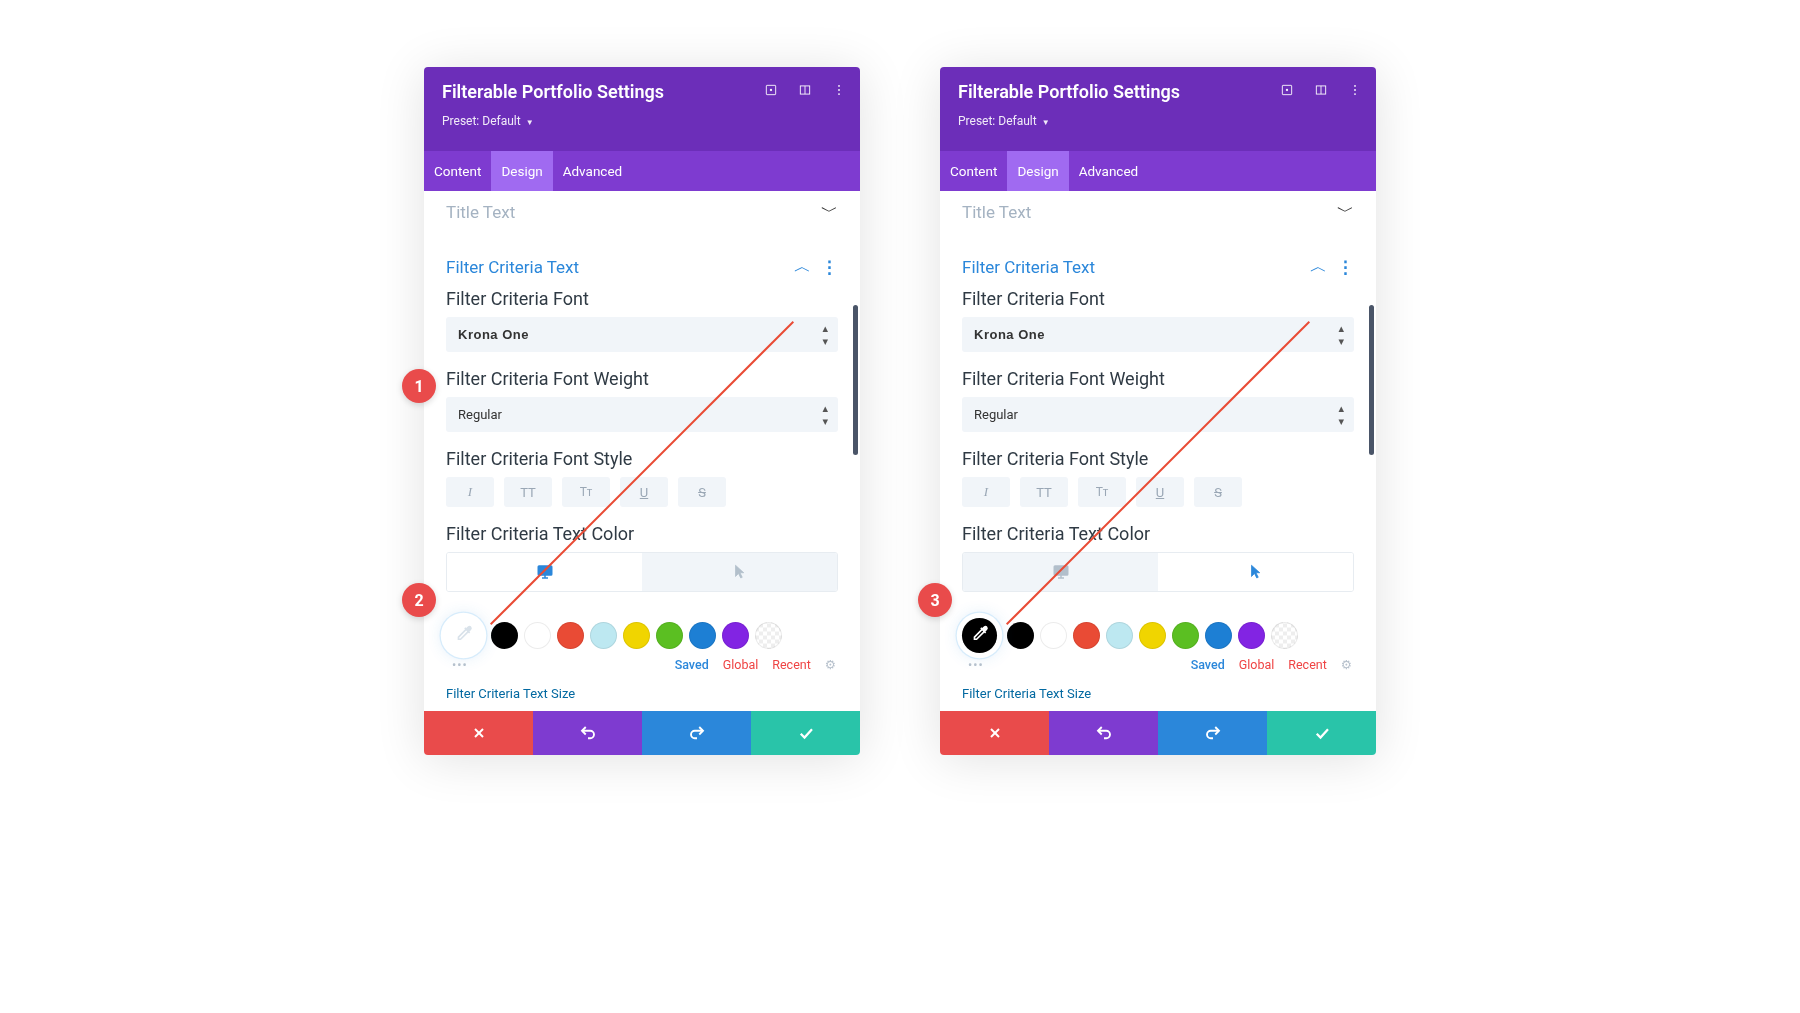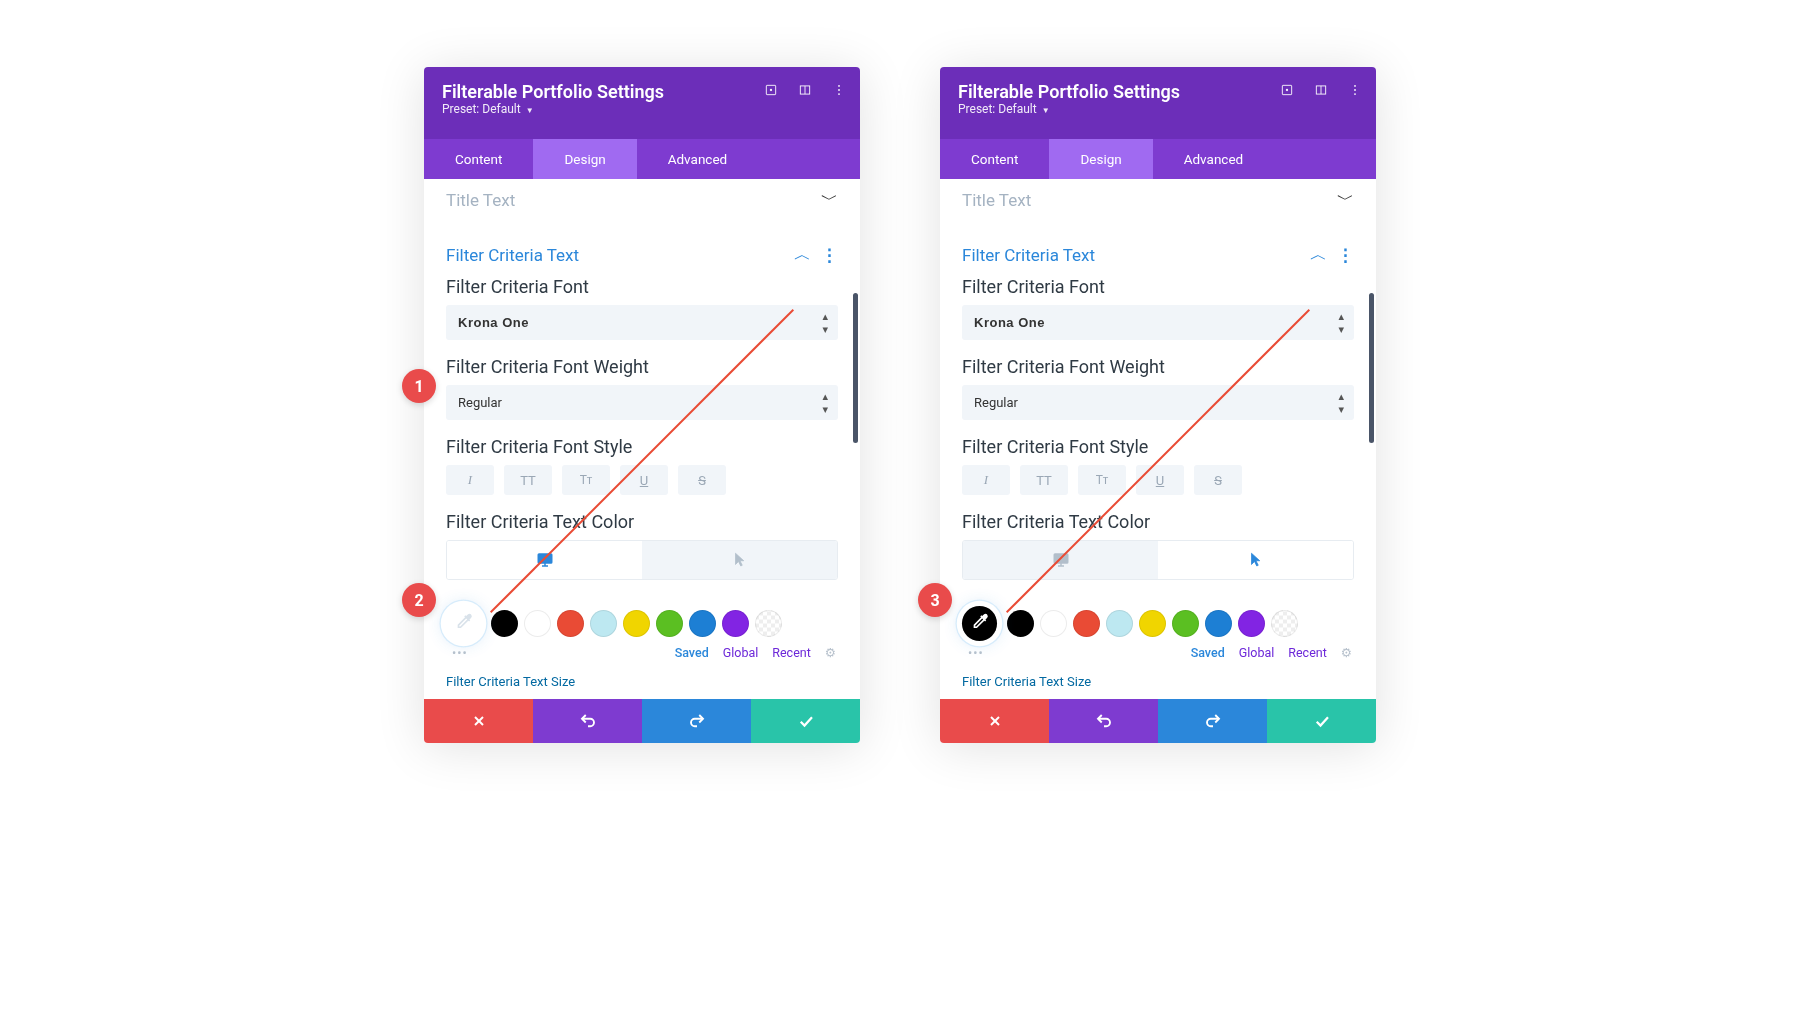--- a/index.html
+++ b/index.html
@@ -1,27 +1,27 @@
 <!DOCTYPE html>
 <html><head>
 <meta charset="utf-8">
 <style>
 *{box-sizing:border-box;margin:0;padding:0;font-family:-apple-system,BlinkMacSystemFont,"Segoe UI",Roboto,Helvetica,Arial,sans-serif}
 body{background:#fff;width:1800px;height:1013px;position:relative}
 .canvas{position:absolute;left:0;top:0;width:1800px;height:1013px;display:flex;justify-content:center;align-items:flex-start;padding-top:67px;gap:80px}
 .panel{width:436px;background:#fff;box-shadow:0 4px 50px rgba(0,0,0,.12);border-radius:4px;position:relative;overflow:visible}
 .phead{background:#6c2eb9;color:#fff;padding:14px 18px 23px;border-radius:4px 4px 0 0;position:relative}
 .ptitle{font-size:18px;font-weight:600}
-.ppreset{font-size:12px;opacity:.9;margin-top:0}
+.ppreset{font-size:12px;opacity:.9;margin-top:12px}
 .ppreset .car{font-size:8px;margin-left:2px}
 .htools{position:absolute;right:14px;top:16px;display:flex;gap:20px;align-items:center}
 .hic{width:14px;height:14px;display:flex;align-items:center;justify-content:center;opacity:.95}
 .hic svg{stroke:#fff;fill:none;stroke-width:1.6}
 .tabs{display:flex;background:#7e3bd0}
-.tab{flex:0 0 auto;padding:12px 31px;font-size:13.5px;color:#fff;cursor:pointer}
+.tab{flex:0 0 auto;padding:12px 10px;font-size:13.5px;color:#fff;cursor:pointer}
 .tab.active{background:#a06af1}
 .body{background:#fff;position:relative}
 .sechead{display:flex;align-items:center;justify-content:space-between;padding:9px 22px;font-size:17px;color:#a5b3c2;border-bottom:1px solid transparent}
 .sechead .chev{color:#333}
 .sechead.open{color:#2b87da;padding-top:22px}
 .sechead.open .chev{color:#2b87da}
 .secright{display:flex;align-items:center;gap:10px}
 .dots3{color:#2b87da;font-weight:700;letter-spacing:0}
 .scrolltrack{position:absolute;right:2px;top:72px;width:5px;height:150px;background:#4a5568;border-radius:3px}
 .field{padding:0 22px 16px}
@@ -46,21 +46,21 @@
 .sw{width:27px;height:27px;border-radius:50%;cursor:pointer;box-shadow:inset 0 0 0 1px rgba(0,0,0,.08)}
 .sw.sel{box-shadow:0 0 0 4px #fff,0 0 0 5px #d7ecfb,0 0 14px rgba(43,135,218,.3);transform:scale(1.3);margin:0 8px 0 4px}
 .sw.picker{background:#fff;position:relative}
 .sw.pickerDark{background:#000;position:relative}
 .drop{position:absolute;left:50%;top:50%;transform:translate(-50%,-50%)}
 .sw .nofill{position:absolute;left:4px;right:4px;top:50%;height:2px;background:#e94b35;transform:rotate(-45deg)}
 .sw.trans{background:repeating-conic-gradient(#eee 0 25%,#fff 0 50%) 0/8px 8px}
 .swMeta{display:flex;align-items:center;justify-content:space-between;padding:6px 24px 14px 28px;font-size:12.5px}
 .swMeta .more{color:#b8c2cd;letter-spacing:1px}
 .swMetaR{display:flex;gap:14px;align-items:center}
-.swMetaR span{color:#6d28d9;cursor:pointer}
+.swMetaR span{color:#ef4444;cursor:pointer}
 .swMetaR span.on{color:#2b87da;font-weight:500}
 .swMetaR .gear{color:#b8c2cd}
 .lastlabel{padding:0 22px 10px;font-size:13px;color:#0369a1}
 .footer{display:flex;height:44px;border-radius:0 0 4px 4px;overflow:hidden}
 .fb{flex:1;display:flex;align-items:center;justify-content:center;color:#fff;cursor:pointer}
 .fb.red{background:#e94b4b}
 .fb.purp{background:#7e3bd0}
 .fb.blue{background:#2b87da}
 .fb.green{background:#29c4a9}
 .badge{position:absolute;width:34px;height:34px;border-radius:50%;background:#e94b4b;color:#fff;font-weight:700;font-size:16px;display:flex;align-items:center;justify-content:center;box-shadow:0 2px 6px rgba(0,0,0,.15);z-index:5}

